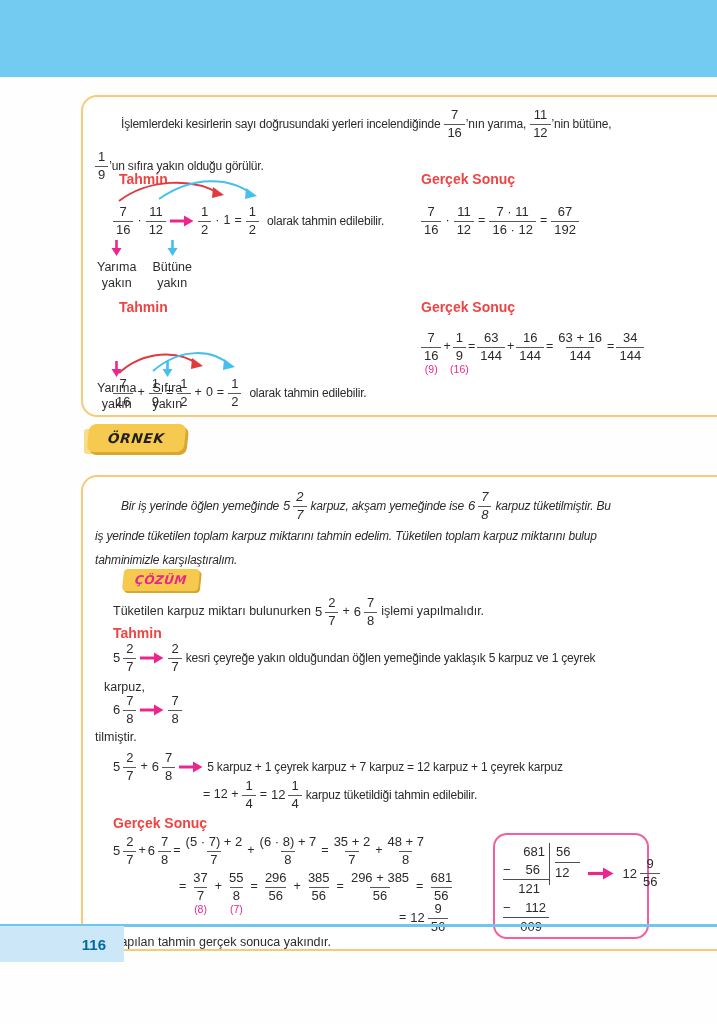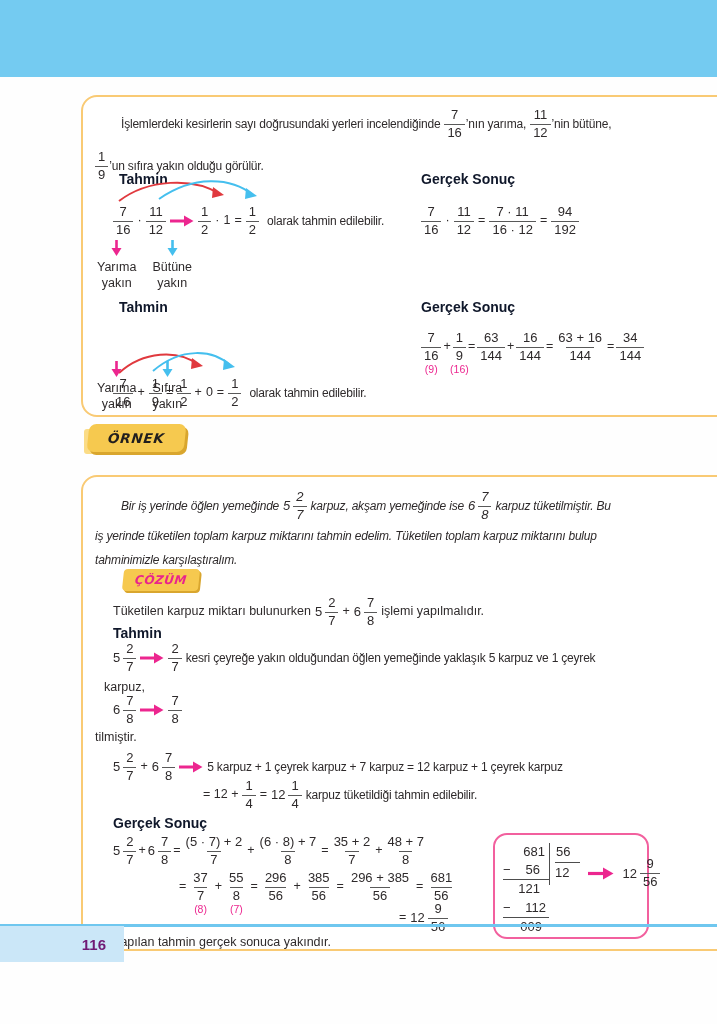--- a/index.html
+++ b/index.html
@@ -5,21 +5,21 @@
   html,body{margin:0;padding:0;background:#fff;}
   .page{position:relative;width:717px;height:1024px;background:#FEFEFE;overflow:hidden;
         font-family:"Liberation Sans",sans-serif;color:#2E2A2B;font-size:12.5px;}
   .topbar{position:absolute;left:0;top:0;width:717px;height:77px;background:#74CBF1;}
   .cbox{position:absolute;left:81px;width:678px;background:#fff;border:2px solid #F9CA74;
         border-radius:16px;box-sizing:border-box;}
   #box1{top:95px;height:322px;}
   #box2{top:441px;height:476px;margin-top:34px;}
   .row{position:absolute;display:flex;align-items:center;gap:4px;white-space:nowrap;line-height:1.25;}
   .g2{gap:2px;}
-  .h{position:absolute;color:#0f172a;font-weight:bold;font-size:14px;}
+  .h{position:absolute;color:#ef4444;font-weight:bold;font-size:14px;}
   .frac{display:inline-flex;flex-direction:column;align-items:center;font-size:13px;
         line-height:1.12;position:relative;text-align:center;}
   .fn{padding:0 3px 1px;}
   .fd{border-top:1.4px solid #595959;padding:1px 3px 0;}
   .fnote{position:absolute;top:100%;left:50%;transform:translateX(-50%);color:#EC268F;
          font-size:10.5px;margin-top:1px;}
   .mixed{display:inline-flex;align-items:center;gap:3px;}
   .mw{font-size:13px;}
   .ind{display:inline-block;width:22px;}
   .it{font-style:italic;}
@@ -49,21 +49,21 @@
   .dv-rem2{text-align:right;padding-right:7px;}
   .dv-right{display:flex;flex-direction:column;border-left:1.4px solid #4d4d4d;padding-left:5px;
         font-size:13px;line-height:1.4;height:42px;}
   .dv-divisor{border-bottom:1.4px solid #4d4d4d;padding:0 10px 1px 1px;}
   .dv-quot{padding-top:1px;}
   .dv-arrow{margin-top:24px;flex:0 0 auto;}
   .dv-result{margin-top:14px;}
   .footline{position:absolute;left:0;top:924px;width:717px;height:2.5px;background:#6FC7EF;}
   .footbar{position:absolute;left:0;top:926px;width:124px;height:36px;background:#CBE7F8;
         display:flex;align-items:center;justify-content:flex-end;padding-right:18px;
-        box-sizing:border-box;font-size:15px;font-weight:bold;color:#701a75;}
+        box-sizing:border-box;font-size:15px;font-weight:bold;color:#0369a1;}
   .tight{margin-left:-3px;}
 </style>
 </head>
 <body>
 
 <div class="page">
 
   <div class="topbar"></div>
 
   <div class="cbox" id="box1">
@@ -137,21 +137,21 @@
           <span class="fn">11</span>
           <span class="fd">12</span>
         </span>
       <span>=</span>
       <span class="frac">
           <span class="fn">7 · 11</span>
           <span class="fd">16 · 12</span>
         </span>
       <span>=</span>
       <span class="frac">
-          <span class="fn">94</span>
+          <span class="fn">67</span>
           <span class="fd">192</span>
         </span>
     </div>
 
     <div class="unders" style="left:14px;top:143px;">
       <div class="ustack">
         <svg width="11" height="17" viewBox="0 0 11 17">
             <path d="M5.5 0 V9" stroke="#EC268F" stroke-width="2.6"></path>
             <path d="M0.5 8 H10.5 L5.5 16 Z" fill="#EC268F"></path>
           </svg>

